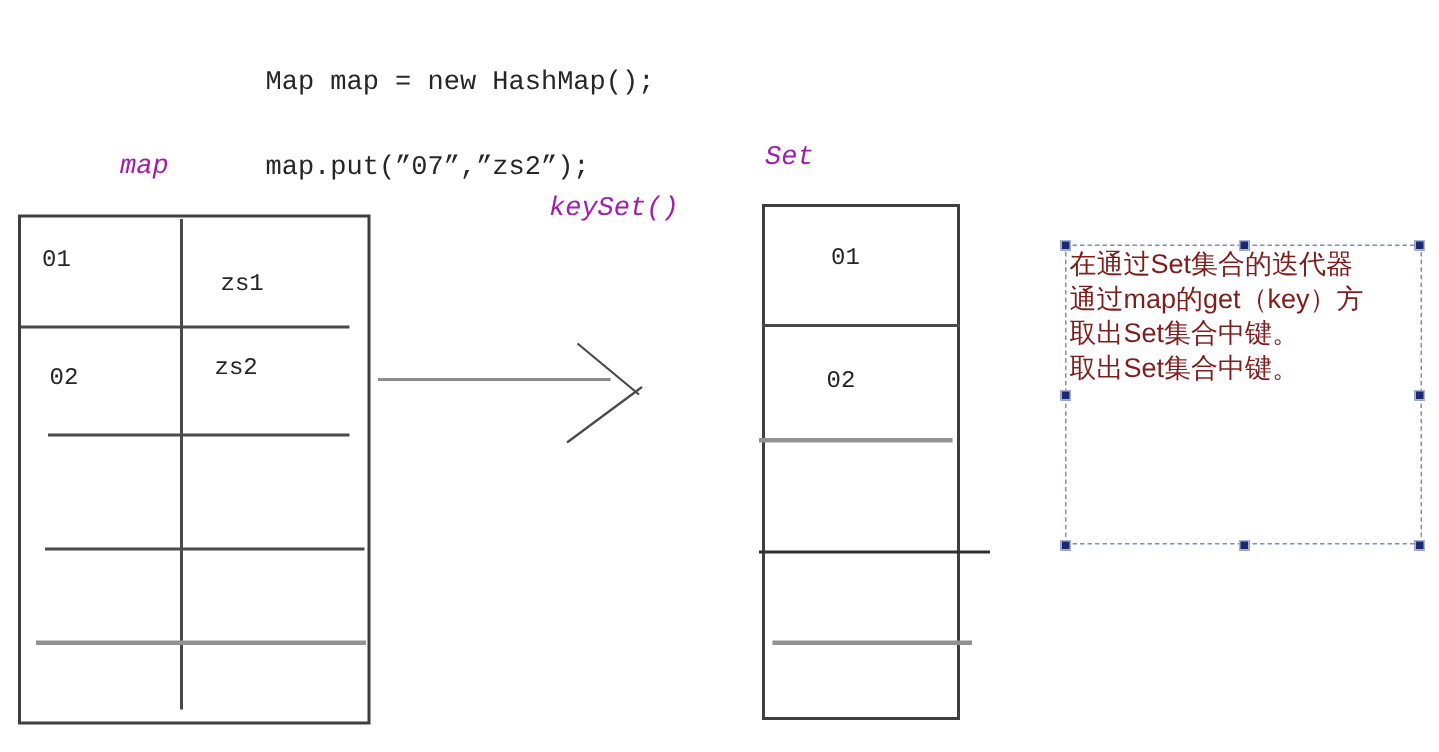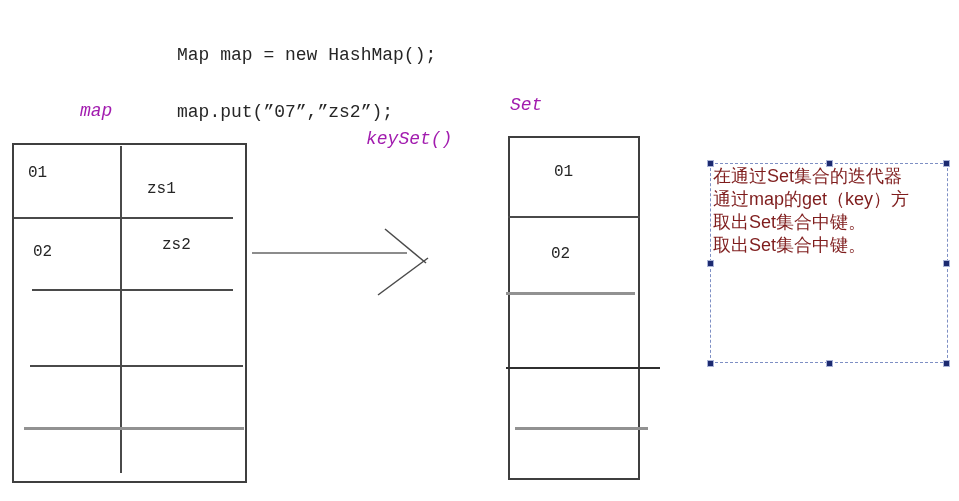--- a/index.html
+++ b/index.html
@@ -45,21 +45,21 @@
   <div class="abs label" style="left:80px;top:101px;">map</div>
   <div class="abs map-box"></div>
   <div class="abs vline" style="left:120px;top:146px;height:327px;"></div>
   <div class="abs hline" style="left:14px;top:217px;width:219px;"></div>
   <div class="abs hline" style="left:32px;top:289px;width:201px;"></div>
   <div class="abs hline" style="left:30px;top:365px;width:213px;"></div>
   <div class="abs hline gray" style="left:24px;top:427px;width:220px;"></div>
   <div class="abs cell" style="left:28px;top:164px;">01</div>
   <div class="abs cell" style="left:147px;top:155px;margin-top:25px;">zs1</div>
   <div class="abs cell" style="left:33px;top:243px;">02</div>
-  <div class="abs cell" style="left:162px;top:236px;">zs2</div>
+  <div class="abs cell" style="left:143px;top:236px;">zs2</div>
 
   <div class="abs label" style="left:348px;top:129px;margin-left:18px;">keySet()</div>
   <svg class="abs" style="left:250px;top:220px;" width="185" height="80" viewBox="0 0 185 80">
     <line x1="2" y1="33" x2="157" y2="33" stroke="#8c8c8c" stroke-width="2"></line>
     <line x1="135" y1="9" x2="176" y2="43" stroke="#4a4a4a" stroke-width="1.5"></line>
     <line x1="128" y1="75" x2="178" y2="38" stroke="#4a4a4a" stroke-width="1.5"></line>
   </svg>
 
   <div class="abs label" style="left:510px;top:95px;">Set</div>
   <div class="abs set-box"></div>

